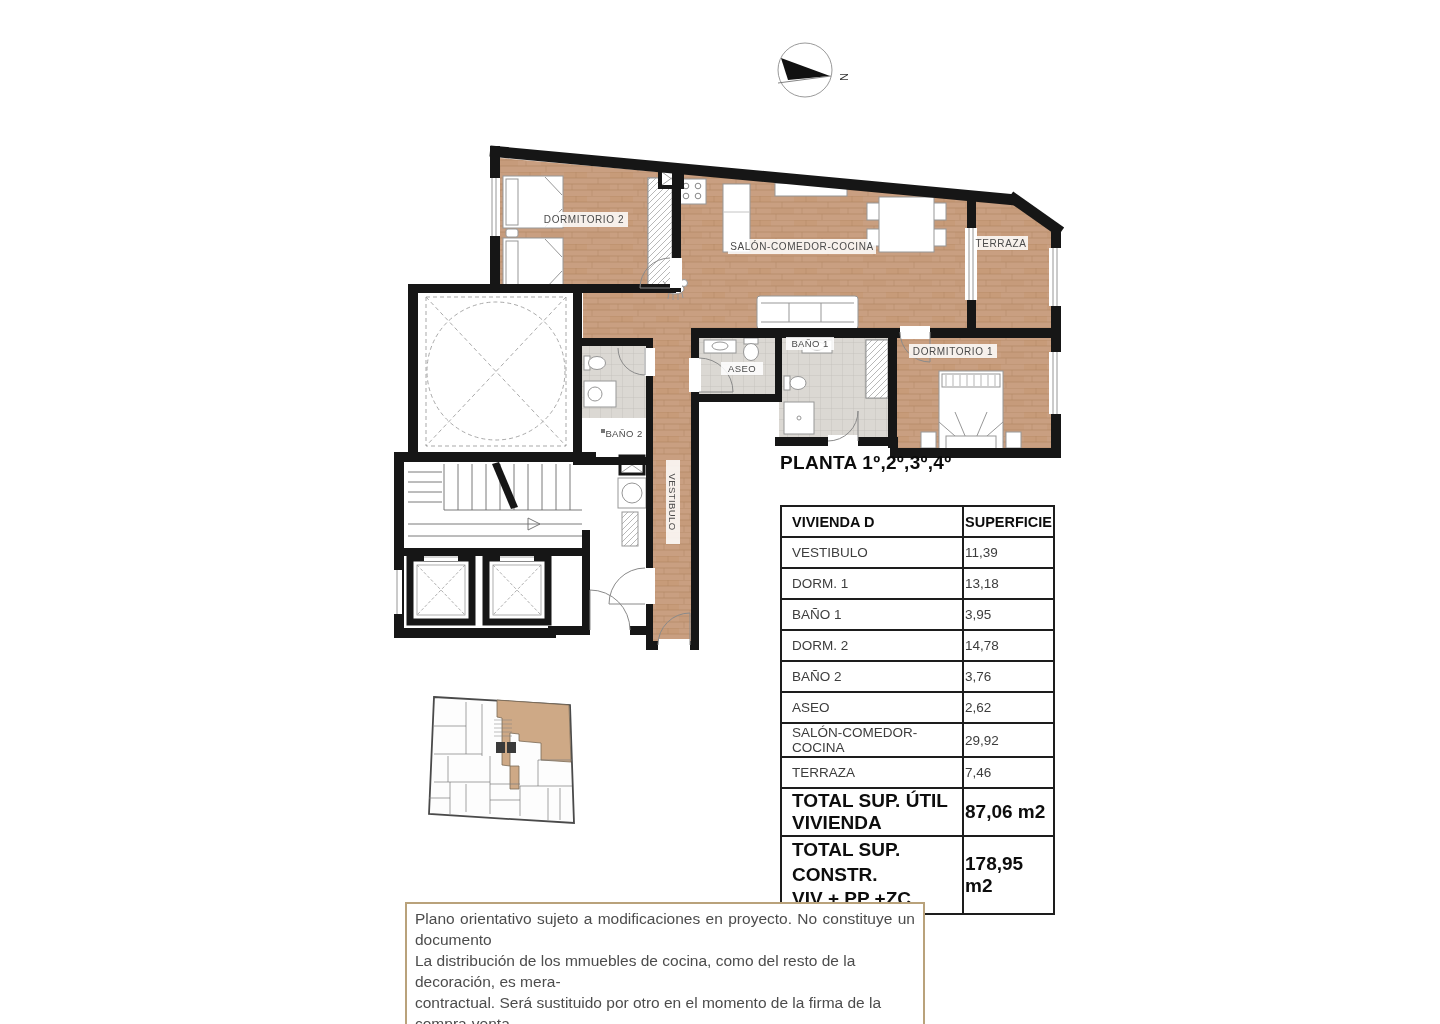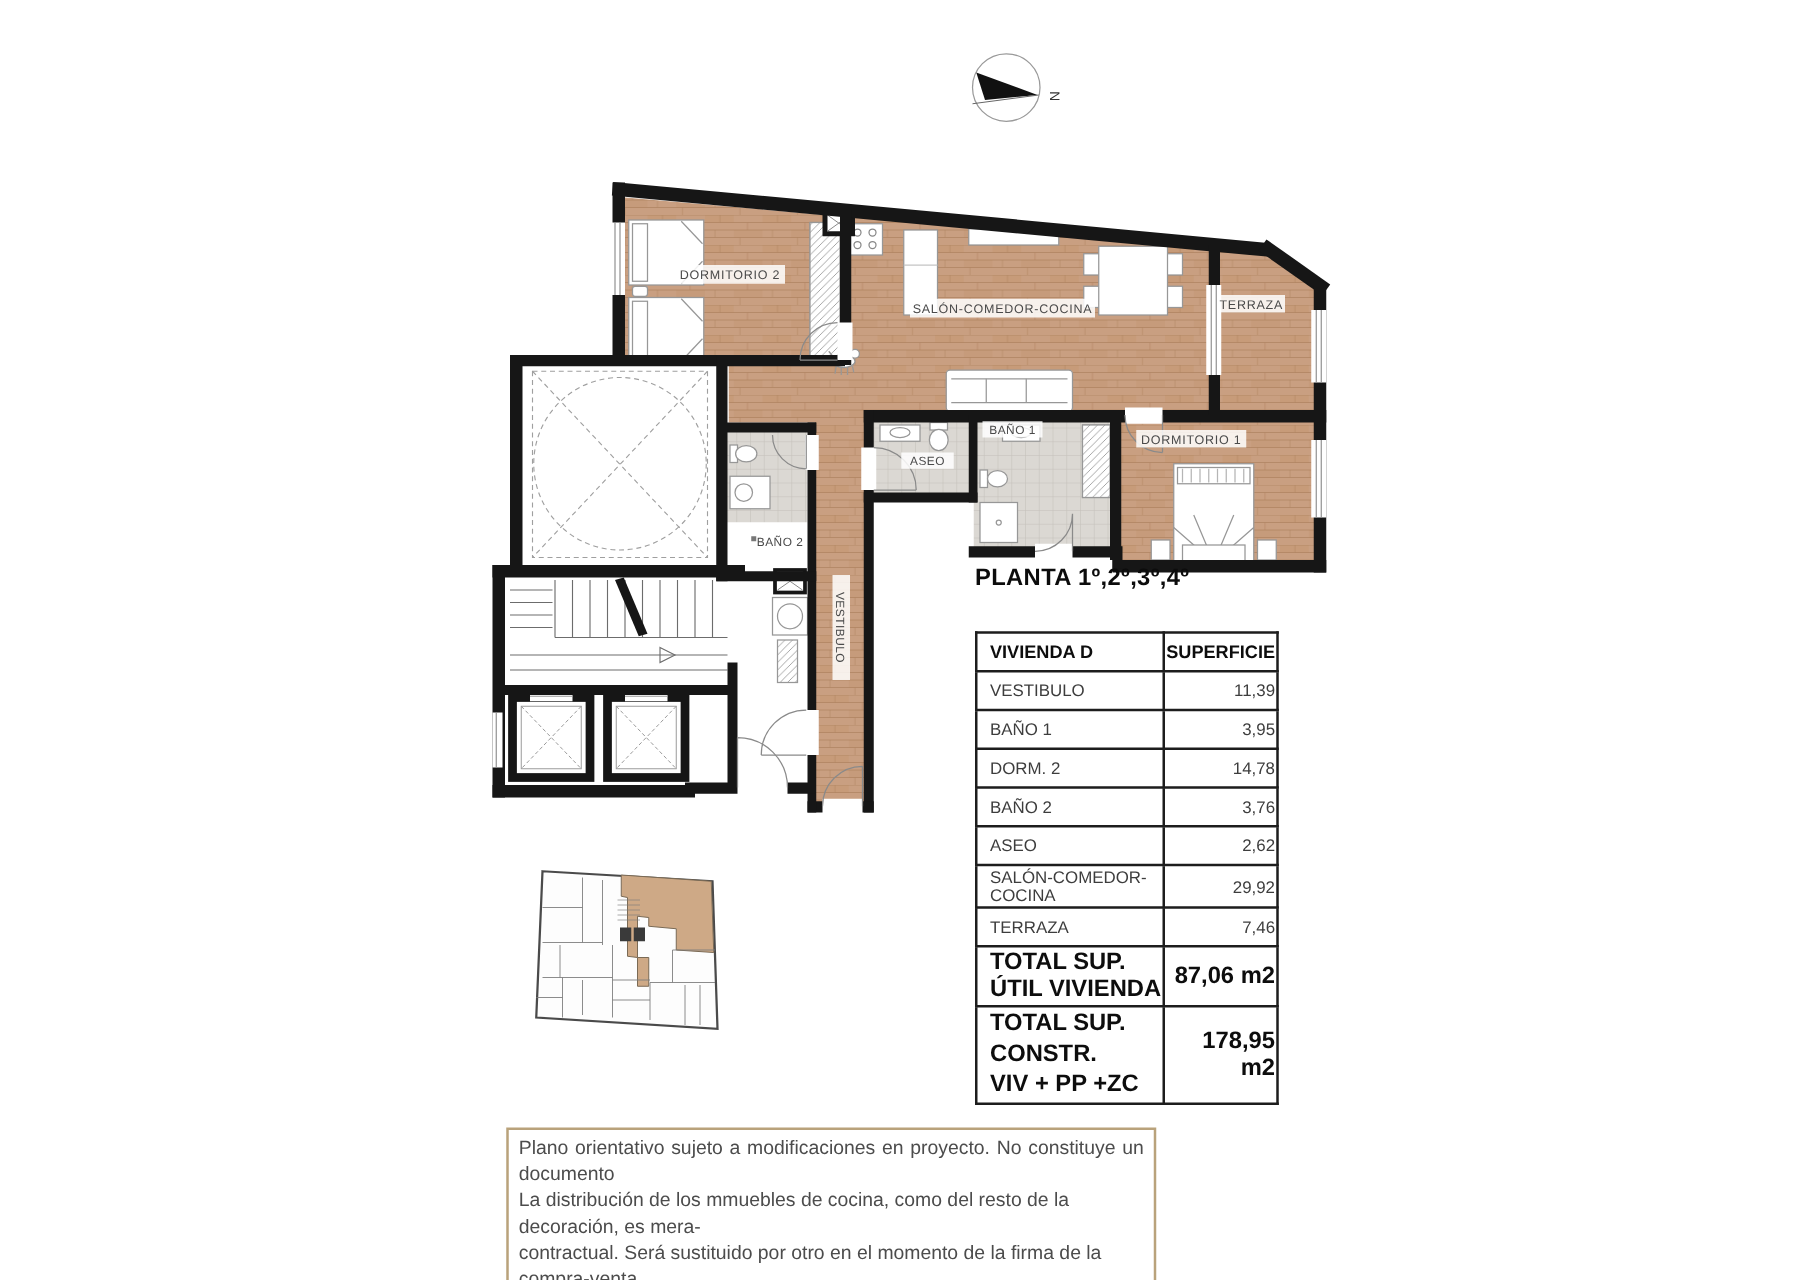--- a/index.html
+++ b/index.html
@@ -1,22 +1,22 @@
 <!DOCTYPE html>
 <html><head>
 <meta charset="utf-8">
 <style>
   html,body{margin:0;padding:0;background:#fff;font-family:"Liberation Sans",sans-serif;}
   .page{position:relative;width:1440px;height:1024px;background:#ffffff;overflow:hidden;}
   .abs{position:absolute;}
   .floor-title{position:absolute;left:780px;top:452px;font-size:19px;font-weight:bold;color:#0c0c0c;letter-spacing:0.3px;}
   .area-table{position:absolute;left:780px;top:505px;border-collapse:collapse;background:#fff;}
   .area-table td{border:2px solid #1d1d1d;height:31px;box-sizing:border-box;vertical-align:middle;}
-  .area-table td.lab{width:150px;padding-left:10px;font-size:13.5px;color:#3d3d3d;text-align:left;}
-  .area-table td.val{width:85px;font-size:13.5px;color:#3d3d3d;text-align:right;margin-left:39px;}
+  .area-table td.lab{width:182px;padding-left:10px;font-size:13.5px;color:#3d3d3d;text-align:left;}
+  .area-table td.val{width:85px;font-size:13.5px;color:#3d3d3d;text-align:left;margin-left:39px;}
   .area-table tr.hdr td{font-weight:bold;color:#0d0d0d;font-size:14.5px;}
   .area-table tr.tot td{font-weight:bold;color:#0d0d0d;font-size:19px;}
   .area-table tr.tot2 td{height:45px;}
   .area-table tr.tot2 .lab div{line-height:1.3;}
   .disclaimer{position:absolute;left:405px;top:902px;width:520px;box-sizing:border-box;
     border:2px solid #b9a27b;padding:4px 8px 10px 8px;font-size:15.5px;line-height:21px;color:#4c4c4c;background:#fff;}
   .disclaimer .j{text-align:justify;text-align-last:justify;}
   svg text{font-family:"Liberation Sans",sans-serif;}
   .rl{font-size:10px;fill:#4a4a4a;letter-spacing:0.6px;text-anchor:middle;}
   .rl-s{font-size:9.5px;fill:#4a4a4a;letter-spacing:0.4px;text-anchor:middle;}
@@ -294,20 +294,24 @@
     <tbody>
       <tr class="hdr">
         <td class="lab">VIVIENDA D</td>
         <td class="val">SUPERFICIE</td>
       </tr>
       <tr>
         <td class="lab">VESTIBULO</td>
         <td class="val">11,39</td>
       </tr>
       <tr>
+        <td class="lab">DORM. 1</td>
+        <td class="val">13,18</td>
+      </tr>
+      <tr>
         <td class="lab">BAÑO 1</td>
         <td class="val">3,95</td>
       </tr>
       <tr>
         <td class="lab">DORM. 2</td>
         <td class="val">14,78</td>
       </tr>
       <tr>
         <td class="lab">BAÑO 2</td>
         <td class="val">3,76</td>

